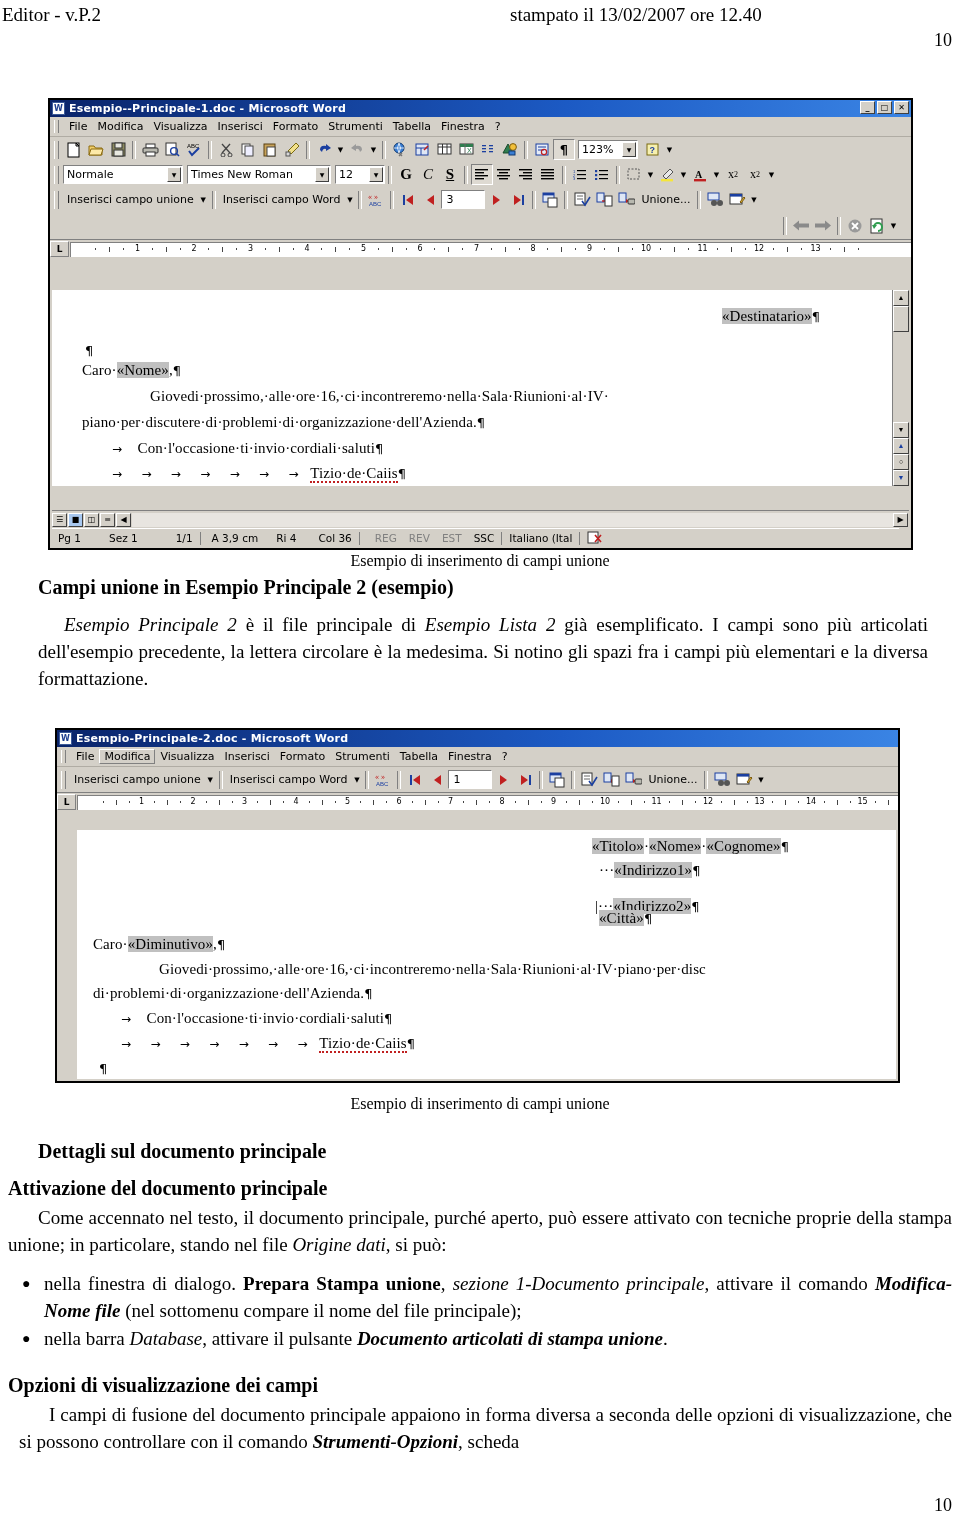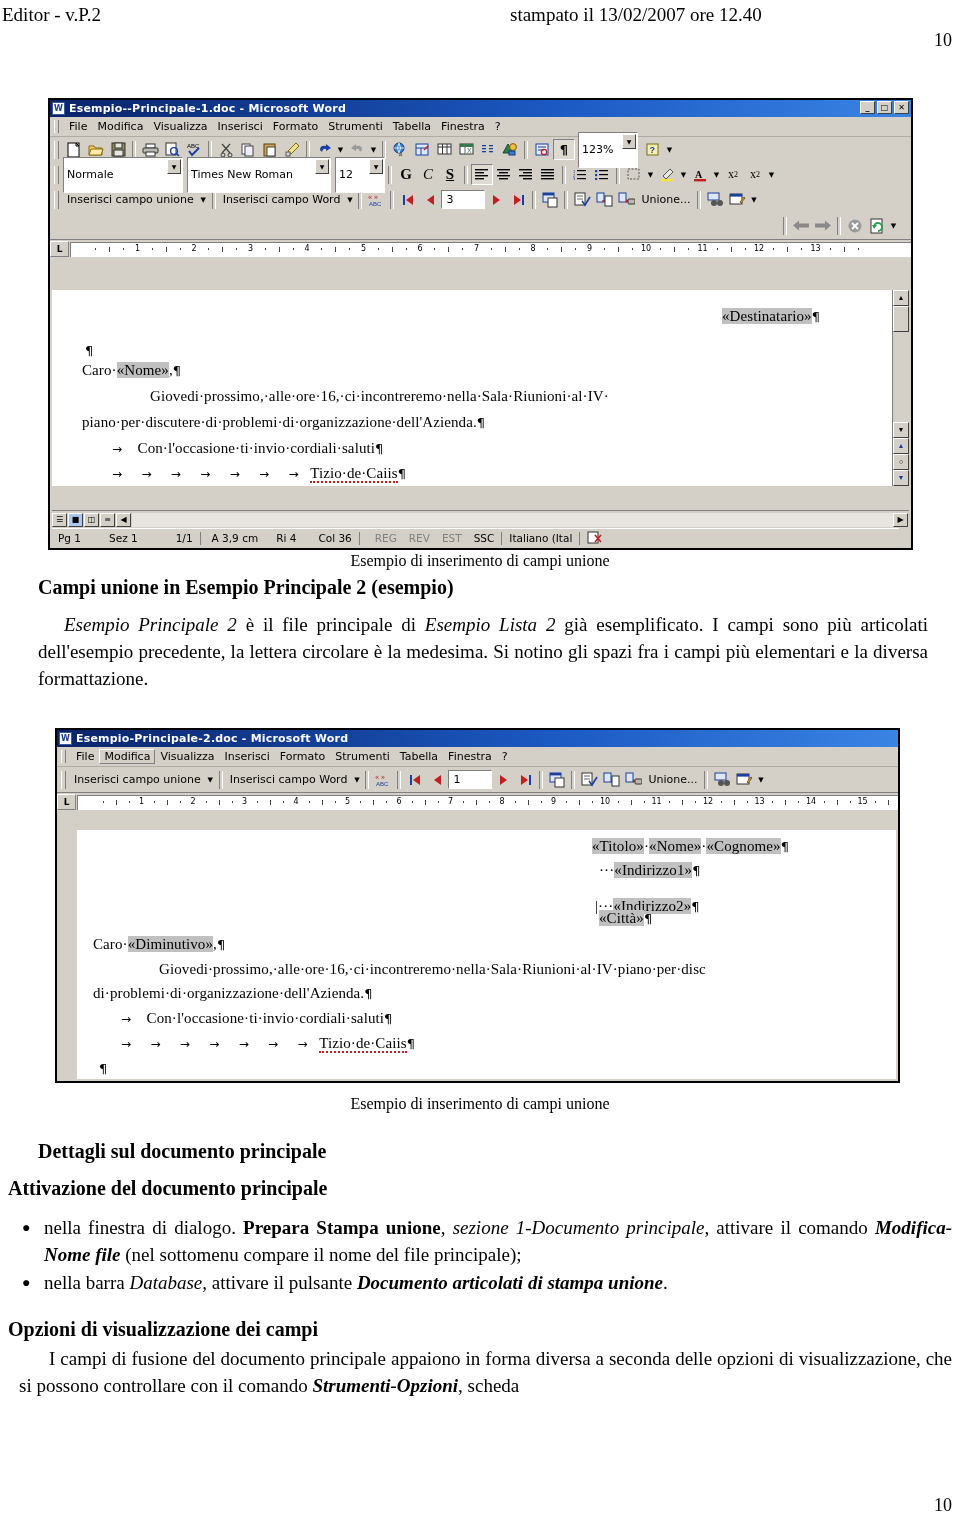--- a/index.html
+++ b/index.html
@@ -145,21 +145,21 @@
     font-size: 7px; color: #000;
     flex: 0 0 auto;
   }
   .tb-label {
     font-size: 11px;
     padding: 2px 4px;
     white-space: nowrap;
     flex: 0 0 auto;
   }
   .combo {
-    height: 36px;
+    height: 19px;
     background: #ffffff;
     border-top: 1px solid #808080; border-left: 1px solid #808080;
     border-right: 1px solid #ffffff; border-bottom: 1px solid #ffffff;
     display: flex; align-items: center;
     font-size: 11px;
     padding-left: 3px;
     box-sizing: border-box;
     position: relative;
     flex: 0 0 auto;
     color: #000;
@@ -1158,20 +1158,23 @@
     </div>
     <div class="doc-text" style="left:22px; top:230px;"><span class="pilcrow">¶</span></div>
   </div>
 </div>
 
 <div class="caption" style="top:1095px;">Esempio di inserimento di campi unione</div>
 
 <div class="prose" style="left:8px; top:1138px; width:944px;">
   <h3 class="sec" style="margin-left:30px; margin-bottom:10px;">Dettagli sul documento principale</h3>
   <h3 class="sec" style="margin-bottom:2px;">Attivazione del documento principale</h3>
+  <p style="text-indent:30px;">
+    <span>Come accennato nel testo, il documento principale, purché aperto, può essere attivato con tecniche proprie della stampa unione; in particolare, stando nel file </span><i>Origine dati</i><span>, si può:</span>
+  </p>
   <ul class="bulletlist" style="margin-top:12px;">
     <li>
       <span class="bul">●</span>
       <span>nella finestra di dialogo. </span><b>Prepara Stampa unione</b><span>, </span><i>sezione 1-Documento principale</i><span>, attivare il comando </span><b><i>Modifica-Nome file</i></b><span> (nel sottomenu compare il nome del file principale);</span>
     </li>
     <li>
       <span class="bul">●</span>
       <span>nella barra </span><i>Database</i><span>, attivare il pulsante </span><b><i>Documento articolati di stampa unione</i></b><span>.</span>
     </li>
   </ul>

